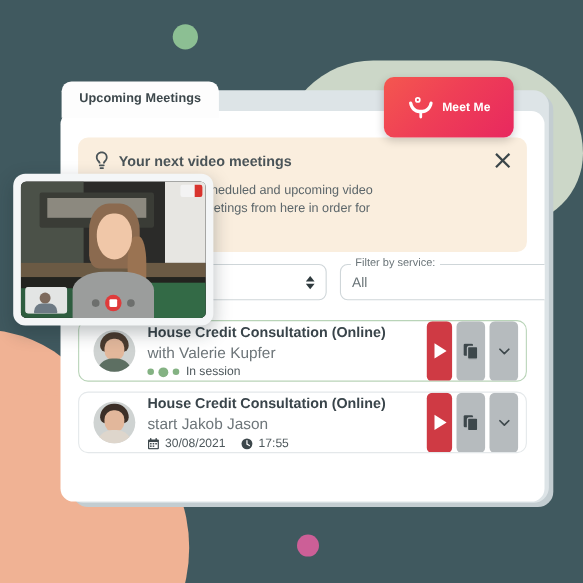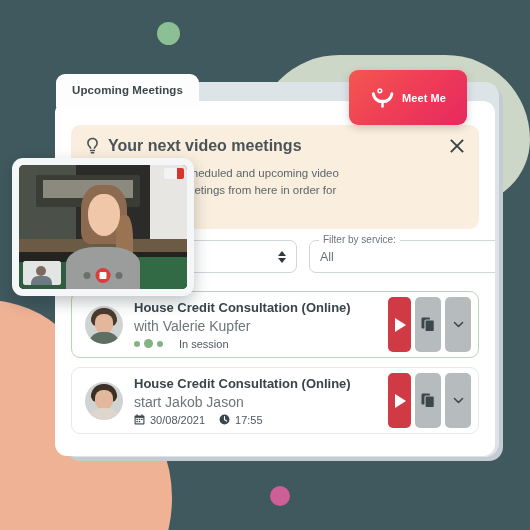--- a/index.html
+++ b/index.html
@@ -71,21 +71,21 @@
   .logo-text{color:#fff;font-size:11px;font-weight:bold;letter-spacing:.1px;}
 
   
   .banner{
     position:absolute;left:16px;top:24px;width:408px;
     background:#faeede;border-radius:9px;padding:12px 14px 14px 14px;
     box-sizing:border-box;
   }
   .banner-head{display:flex;align-items:center;}
   .bulb{width:15px;height:18px;flex:0 0 auto;margin-right:8px;}
-  .banner-title{font-size:16px;font-weight:bold;color:#4a5458;}
+  .banner-title{font-size:13px;font-weight:bold;color:#4a5458;}
   .banner-x{
     margin-left:auto;width:16px;height:16px;flex:0 0 auto;cursor:pointer;
   }
   .banner-body{
     margin-top:10px;font-size:11.5px;line-height:16.5px;color:#5c666a;
     padding-left:2px;
   }
 
   
   .filters{position:absolute;left:18px;top:139px;display:flex;gap:12px;}
@@ -104,21 +104,21 @@
   }
   .spinner i{display:block;width:0;height:0;border-left:4px solid transparent;border-right:4px solid transparent;}
   .spinner i.up{border-bottom:5px solid #2f3a3e;}
   .spinner i.dn{border-top:5px solid #2f3a3e;}
 
   
   .rows{position:absolute;left:16px;top:190px;width:408px;}
   .row{
     position:relative;display:flex;align-items:center;
     border:1.4px solid #e4e8ea;border-radius:9px;background:#fff;
-    height:67px;box-sizing:border-box;padding-left:13px;margin-bottom:9px;
+    height:56px;box-sizing:border-box;padding-left:13px;margin-bottom:9px;
     overflow:hidden;
   }
   .row.active{border-color:#b9d4b8;}
   .avatar{
     width:38px;height:38px;border-radius:50%;flex:0 0 auto;margin-right:11px;
     background:#cfd3d2;position:relative;overflow:hidden;
   }
   .av-hair{position:absolute;left:6px;top:2px;width:26px;height:18px;border-radius:13px 13px 6px 6px;}
   .av-face{position:absolute;left:10px;top:8px;width:18px;height:20px;border-radius:9px 9px 10px 10px;background:#e2b79b;}
   .av-body{position:absolute;left:3px;bottom:-4px;width:32px;height:16px;border-radius:14px 14px 0 0;}
@@ -126,21 +126,21 @@
   .rowtitle{font-size:13px;font-weight:bold;color:#39444a;line-height:15px;white-space:nowrap;}
   .rowsub{font-size:14px;color:#6d7579;margin-top:3px;}
   .rowmeta{display:flex;align-items:center;margin-top:4px;font-size:11px;color:#4e585c;}
   .rowmeta .ic{width:11px;height:11px;margin-right:5px;flex:0 0 auto;}
   .rowmeta .gap{width:14px;}
   .session{display:flex;align-items:center;margin-top:4px;}
   .session .d{border-radius:50%;background:#84b283;margin-right:4px;}
   .session .d1{width:6px;height:6px;}
   .session .d2{width:9px;height:9px;}
   .session .d3{width:6px;height:6px;}
-  .session .txt{font-size:11px;color:#4e585c;margin-left:12px;}
+  .session .txt{font-size:11px;color:#4e585c;margin-left:2px;}
   .actions{display:flex;gap:4px;margin-right:7px;flex:0 0 auto;}
   .btn{
     width:22px;height:55px;border-radius:5px;display:flex;align-items:center;justify-content:center;
   }
   .btn.play{background:#cf3a44;width:23px;}
   .btn.gray{background:#b6bbbe;width:26px;}
   .tri{width:0;height:0;border-top:7px solid transparent;border-bottom:7px solid transparent;border-left:11px solid #fff;margin-left:2px;}
   .chev{width:11px;height:11px;}
   .copyic{width:14px;height:15px;}
 

